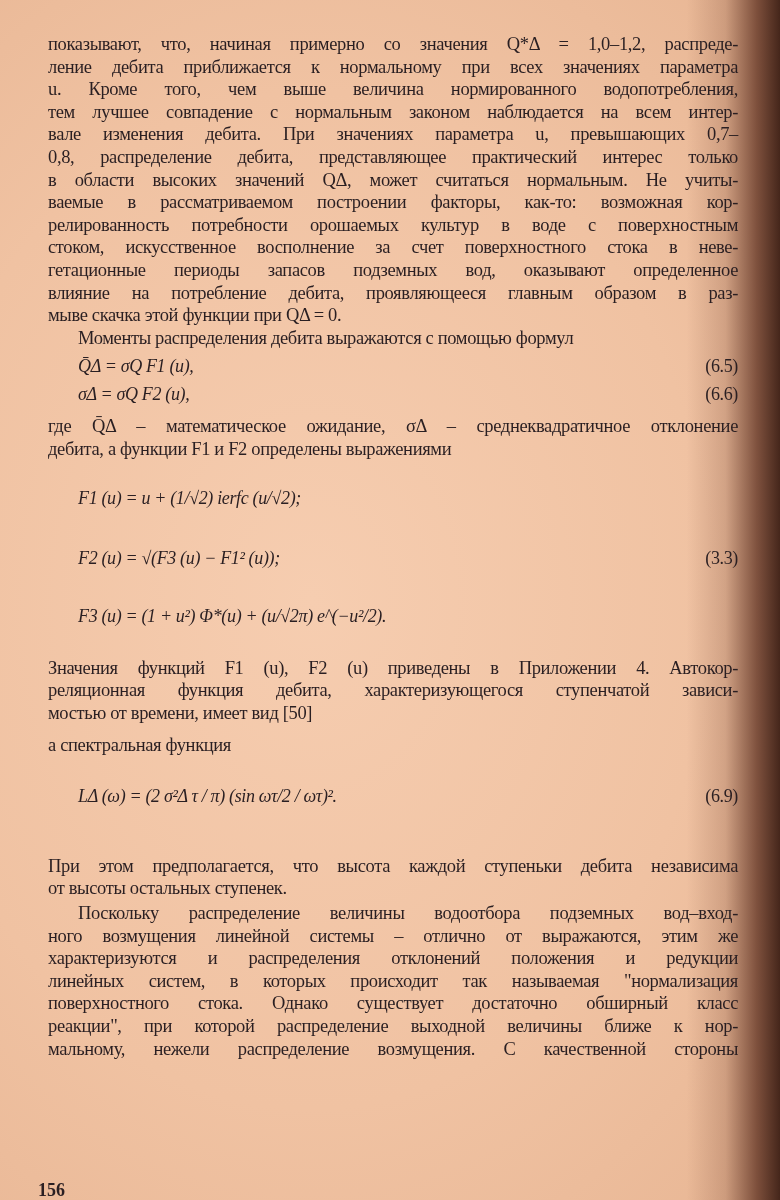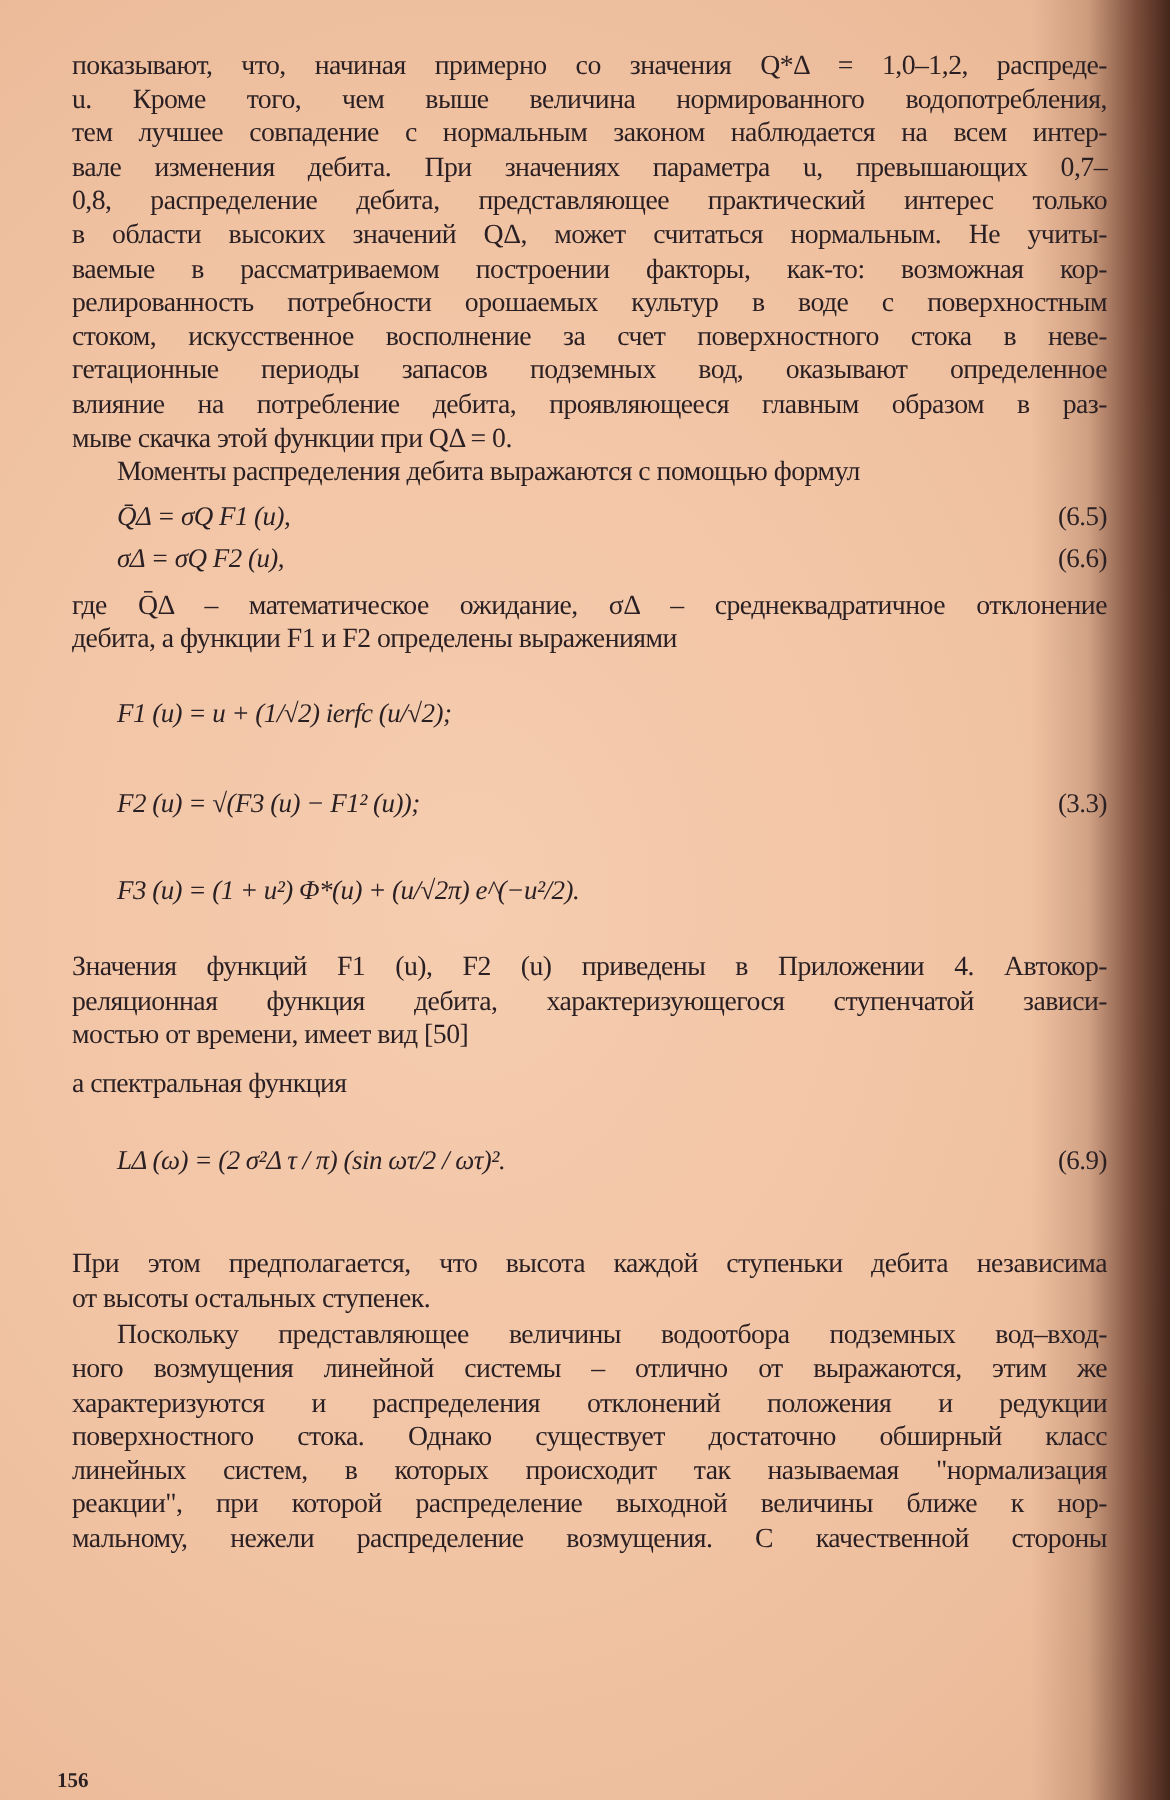--- a/index.html
+++ b/index.html
@@ -20,30 +20,31 @@
     font-size: 18.5px; line-height: 22.6px;
     letter-spacing: -0.35px;
   }
   .line { display: block; text-align: justify; text-align-last: justify; white-space: nowrap; height: 22.6px; }
   .line.last { text-align-last: left; }
   .indent { padding-left: 30px; }
   i, .math { font-style: italic; }
   .eq { position: relative; height: 28px; font-size: 18px; }
   .eq .lhs { position: absolute; left: 30px; top: 0; }
   .eq .num { position: absolute; right: 0; top: 0; font-style: normal; }
-  .pagenum { position: absolute; left: 38px; top: 1180px; font-size: 14px; font-weight: bold; }
+  .pagenum { position: absolute; left: 38px; top: 1180px; font-size: 18px; font-weight: bold; }
 </style>
 </head>
 <body>
 
 <div class="page">
   <div class="content">
 
     <div>
       <span class="line">показывают, что, начиная примерно со значения Q*Δ = 1,0–1,2, распреде-</span>
+      <span class="line">ление дебита приближается к нормальному при  всех значениях параметра</span>
       <span class="line">u. Кроме того, чем выше величина нормированного водопотребления,</span>
       <span class="line">тем лучшее совпадение с нормальным законом наблюдается на всем интер-</span>
       <span class="line">вале изменения дебита. При значениях параметра u, превышающих 0,7–</span>
       <span class="line">0,8, распределение дебита, представляющее практический интерес только</span>
       <span class="line">в области высоких значений QΔ, может считаться нормальным. Не учиты-</span>
       <span class="line">ваемые в рассматриваемом построении факторы, как-то: возможная кор-</span>
       <span class="line">релированность потребности орошаемых культур в воде с поверхностным</span>
       <span class="line">стоком, искусственное восполнение за счет поверхностного стока в неве-</span>
       <span class="line">гетационные периоды запасов подземных вод, оказывают определенное</span>
       <span class="line">влияние на потребление дебита, проявляющееся главным образом в раз-</span>
@@ -92,24 +93,24 @@
       <span class="lhs math">LΔ (ω) = (2 σ²Δ τ / π) (sin ωτ/2 / ωτ)².</span>
       <span class="num">(6.9)</span>
     </div>
 
     <div style="margin-top:10px;">
       <span class="line">При этом предполагается, что высота каждой ступеньки дебита независима</span>
       <span class="line last">от высоты остальных ступенек.</span>
     </div>
 
     <div style="margin-top:2px;">
-      <span class="line indent">Поскольку представляющее величины водоотбора подземных вод–вход-</span>
+      <span class="line indent">Поскольку распределение величины водоотбора подземных вод–вход-</span>
       <span class="line">ного возмущения линейной системы – отлично от выражаются, этим же</span>
       <span class="line">характеризуются и распределения отклонений положения и редукции</span>
+      <span class="line">линейных систем, в которых происходит так называемая "нормализация</span>
       <span class="line">поверхностного стока. Однако существует достаточно обширный  класс</span>
-      <span class="line">линейных систем, в которых происходит так называемая "нормализация</span>
       <span class="line">реакции", при которой распределение выходной величины ближе к нор-</span>
       <span class="line">мальному, нежели распределение возмущения. С качественной стороны</span>
     </div>
   </div>
 
   <span class="pagenum">156</span>
 </div>
 
 </body></html>

